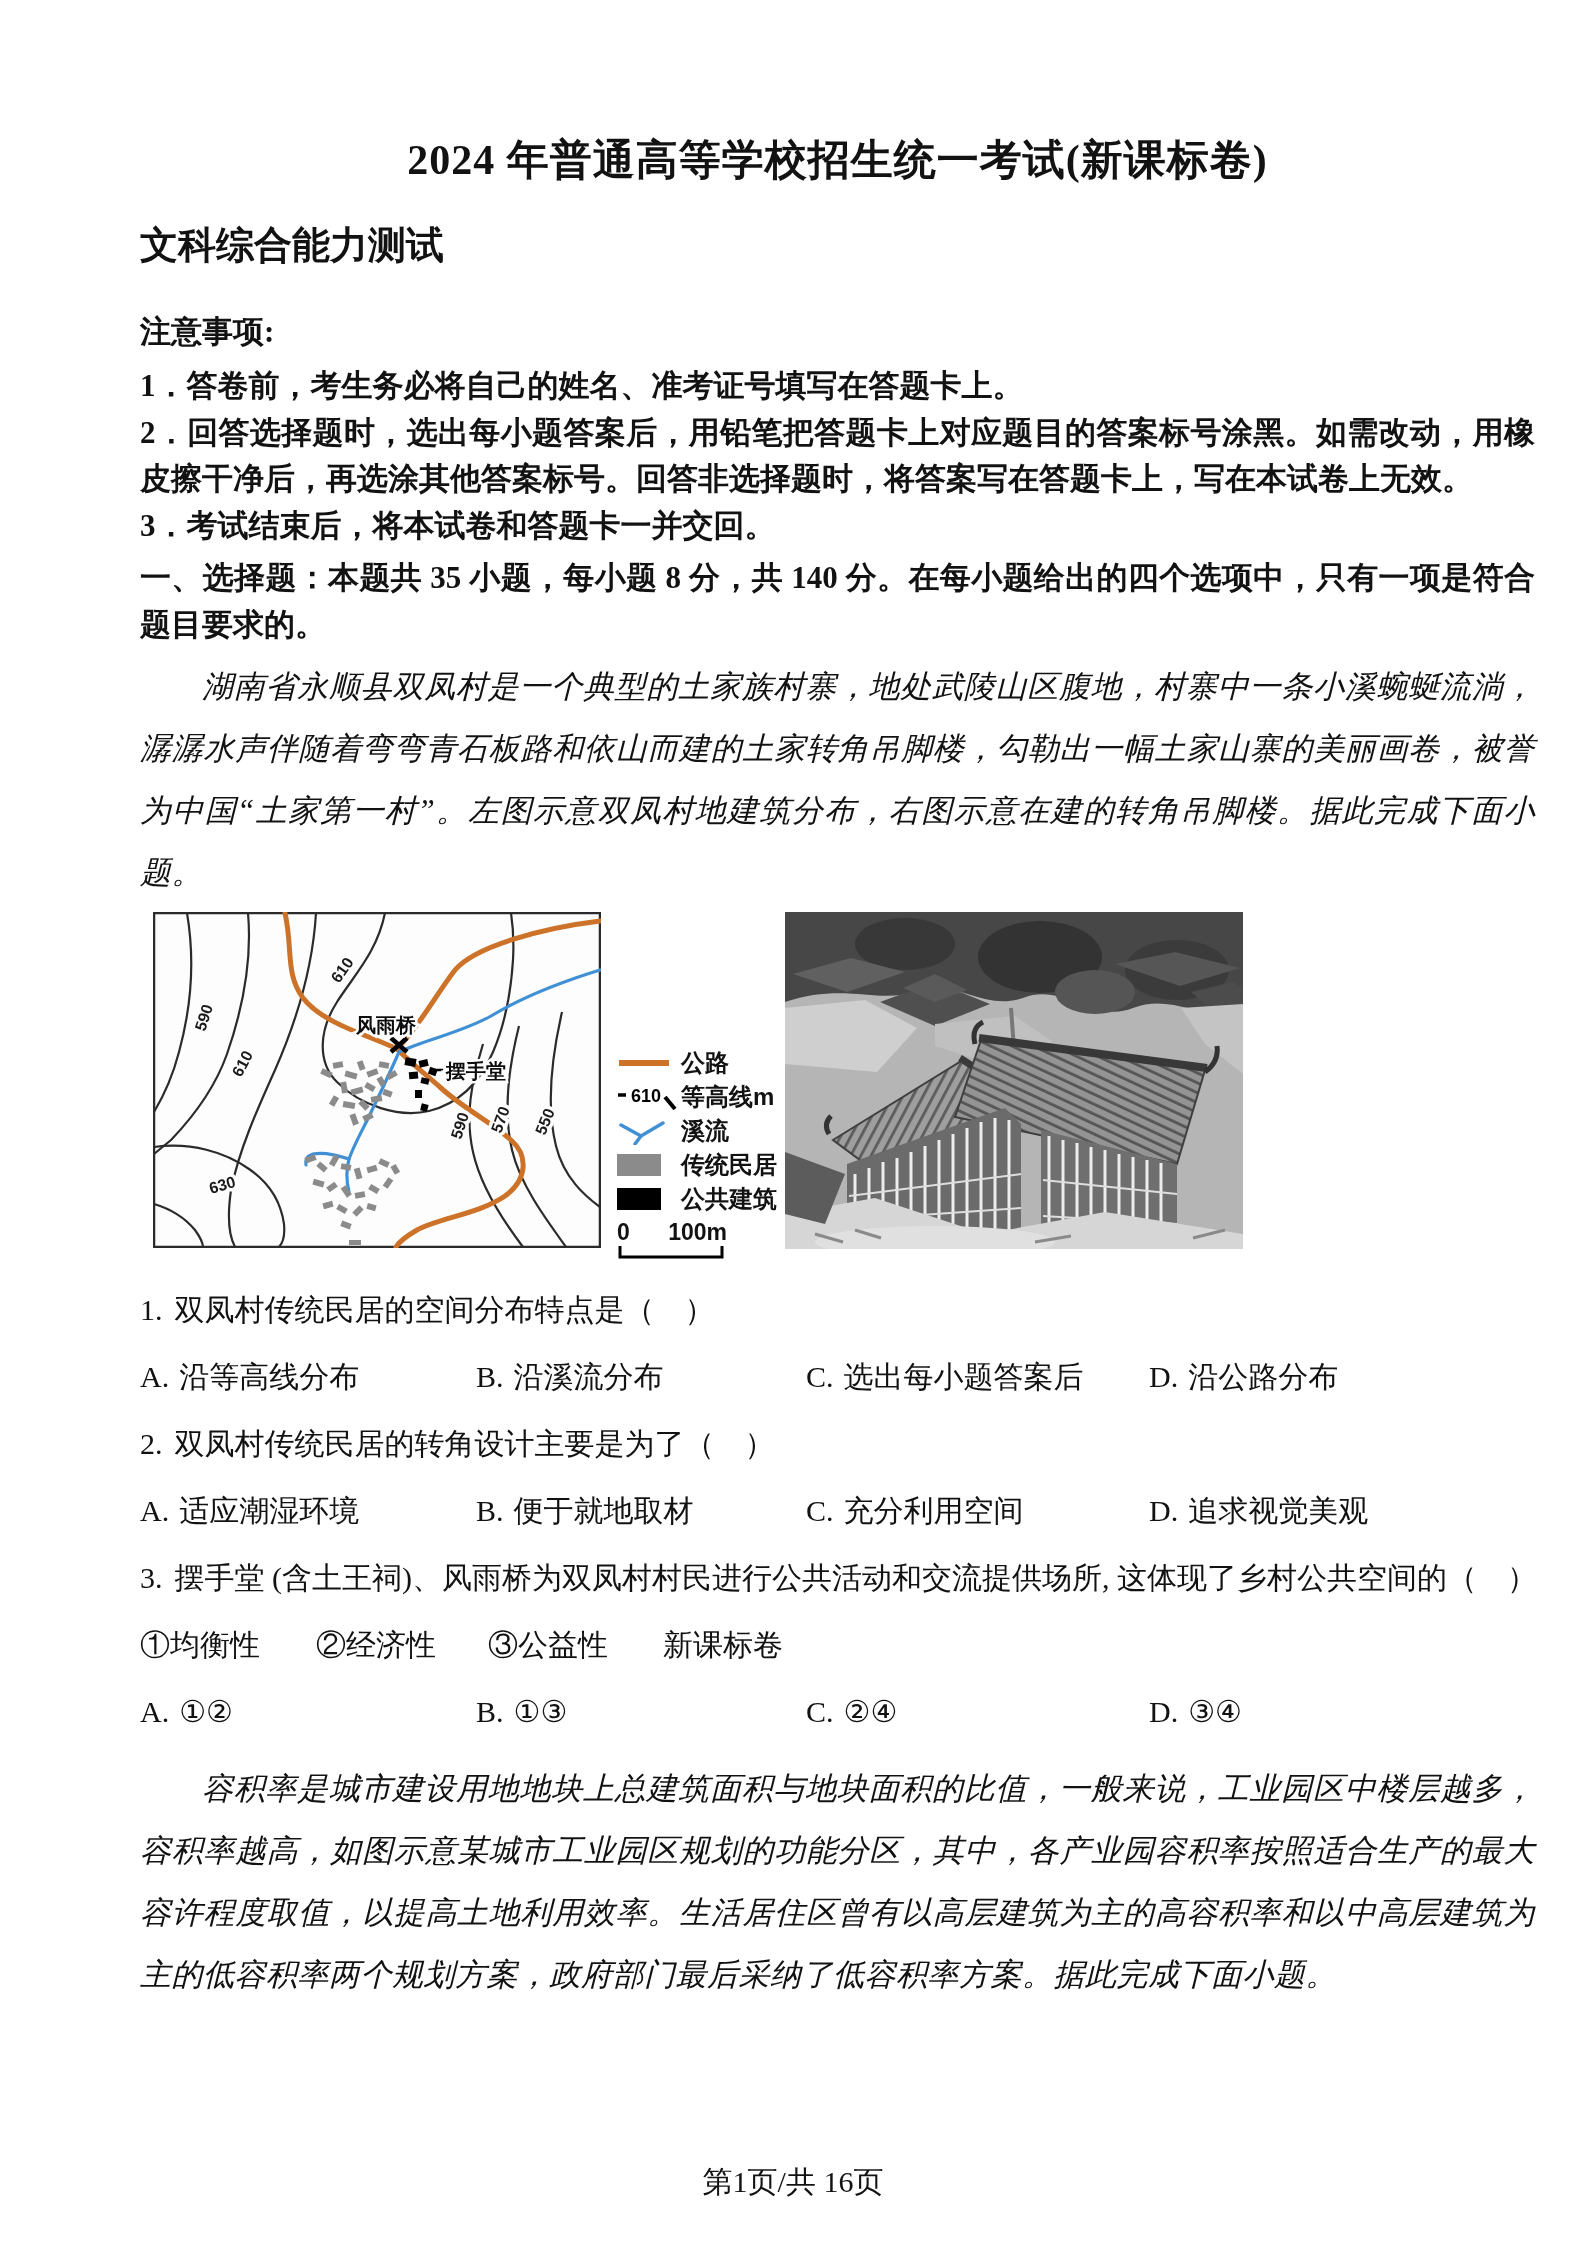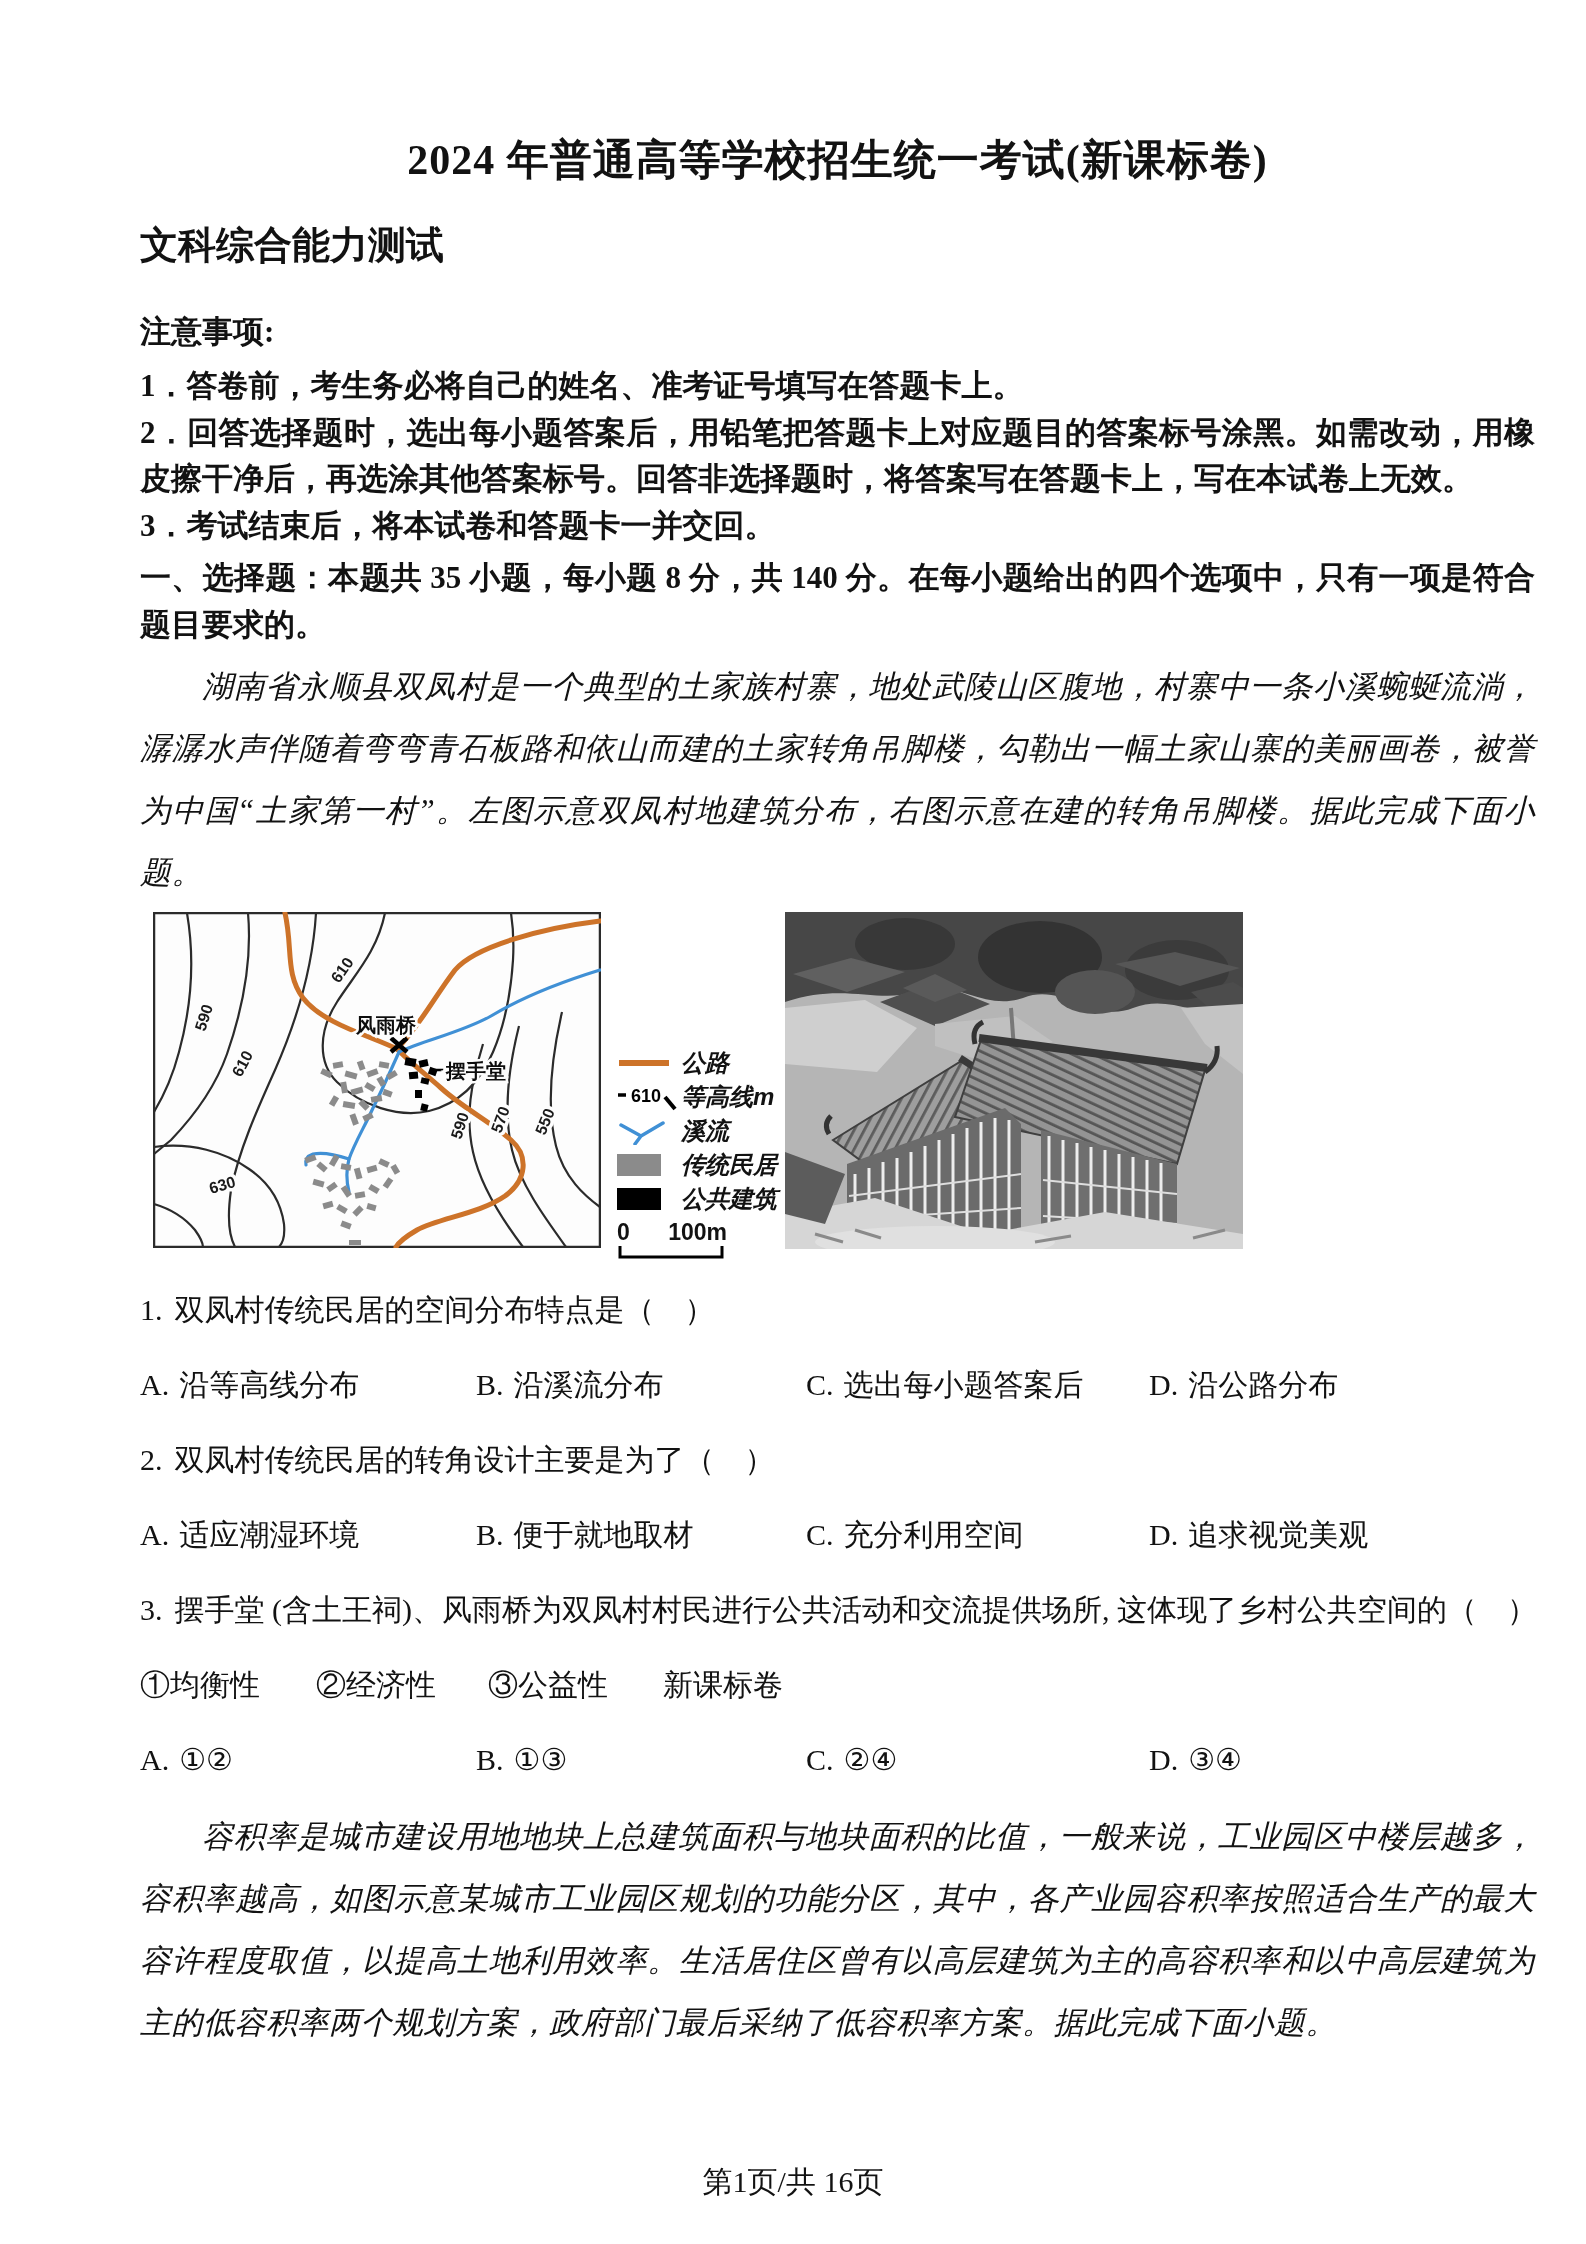--- a/index.html
+++ b/index.html
@@ -14,26 +14,26 @@
   .notice-h{margin-top:40px;font-size:31px;font-weight:bold;}
   .nt{font-size:31px;line-height:46.5px;text-align:justify;font-weight:600;}
   .nt-first{margin-top:10px;}
   .section-h{font-size:31px;font-weight:bold;line-height:47px;margin-top:5px;text-align:justify;}
   .passage{font-size:31px;font-style:italic;line-height:62px;margin-top:8px;text-indent:62px;text-align:justify;letter-spacing:.5px;}
   .figure{display:flex;align-items:flex-start;margin-top:8px;height:340px;}
   .mapwrap{margin-left:13px;width:448px;height:336px;flex:none;}
   .legend{flex:none;width:150px;margin-left:16px;margin-top:136px;font-family:"Liberation Sans","DejaVu Sans",sans-serif;}
   .lg-row{display:flex;align-items:center;height:30px;margin-bottom:4px;}
   .lg-sym{width:64px;flex:none;display:flex;align-items:center;}
-  .lg-label{font-size:24px;font-weight:bold;white-space:nowrap;font-style:italic;}
+  .lg-label{font-size:24px;font-weight:bold;white-space:nowrap;}
   .sw{display:inline-block;width:44px;height:22px;}
   .lg-scale{margin-top:6px;width:110px;}
   .lg-scale-nums{display:flex;justify-content:space-between;font-size:23px;font-weight:bold;line-height:24px;}
   .qsec{margin-top:0;}
-  .qrow{height:40px;line-height:40px;margin-top:35px;font-size:30px;white-space:nowrap;}
+  .qrow{height:40px;line-height:40px;margin-top:27px;font-size:30px;white-space:nowrap;}
   .qrow.first{margin-top:38px;}
   .qnum{margin-right:12px;}
   .optrow{display:grid;grid-template-columns:336px 330px 343px auto;}
   .subrow{display:grid;grid-template-columns:176px 172px 175px auto;}
   .opt .ol{margin-right:10px;}
   .passage2{margin-top:26px;}
   .footer{position:absolute;top:2162px;left:0;width:1586px;text-align:center;font-size:30px;}
   svg text{font-family:"Liberation Sans","DejaVu Sans",sans-serif;}
 </style>
 </head>

